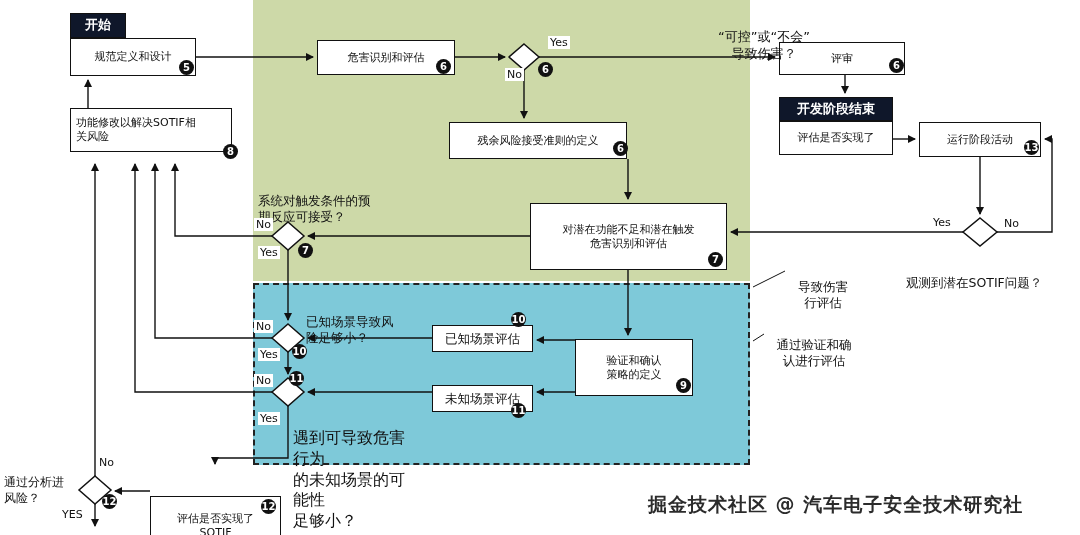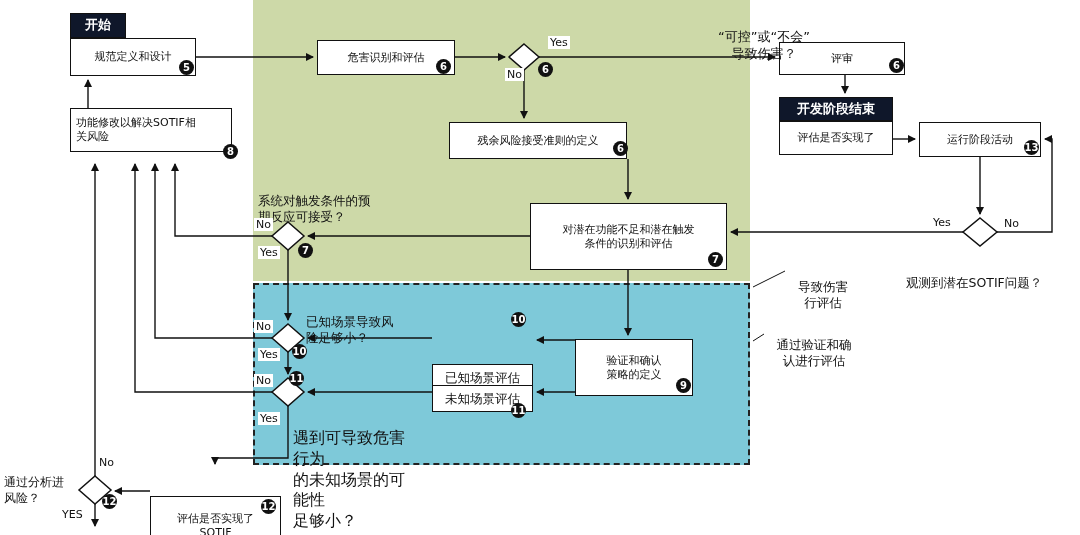--- a/index.html
+++ b/index.html
@@ -76,26 +76,26 @@
     </g>
   </svg>
 
   <div class="node black" style="left:70px;top:13px;width:56px;height:25px;">开始</div>
   <div class="node" style="left:70px;top:38px;width:126px;height:38px;">规范定义和设计</div>
   <div class="node left" style="left:70px;top:108px;width:162px;height:44px;">功能修改以解决SOTIF相
 关风险</div>
   <div class="node" style="left:317px;top:40px;width:138px;height:35px;">危害识别和评估</div>
   <div class="node" style="left:449px;top:122px;width:178px;height:37px;">残余风险接受准则的定义</div>
   <div class="node" style="left:530px;top:203px;width:197px;height:67px;">对潜在功能不足和潜在触发
-条件的识别和评估</div>
+危害识别和评估</div>
   <div class="node" style="left:779px;top:42px;width:126px;height:33px;">评审</div>
   <div class="node black" style="left:779px;top:97px;width:114px;height:24px;">开发阶段结束</div>
   <div class="node" style="left:779px;top:121px;width:114px;height:34px;">评估是否实现了</div>
   <div class="node" style="left:919px;top:122px;width:122px;height:35px;">运行阶段活动</div>
-  <div class="node" style="left:432px;top:325px;width:101px;height:27px;font-size:12.5px;margin-top:39px;">已知场景评估</div>
+  <div class="node" style="left:432px;top:325px;width:101px;height:27px;font-size:12.5px;">已知场景评估</div>
   <div class="node" style="left:575px;top:339px;width:118px;height:57px;">验证和确认
 策略的定义</div>
   <div class="node" style="left:432px;top:385px;width:101px;height:27px;font-size:12.5px;">未知场景评估</div>
   <div class="node" style="left:150px;top:496px;width:131px;height:59px;">评估是否实现了
 SOTIF</div>
 
   <div class="badge" style="left:179px;top:60px;">5</div>
   <div class="badge" style="left:223px;top:144px;">8</div>
   <div class="badge" style="left:436px;top:59px;">6</div>
   <div class="badge" style="left:538px;top:62px;">6</div>
@@ -135,14 +135,15 @@
   <span class="yn" style="left:258px;top:246px;">Yes</span>
   <span class="yn" style="left:254px;top:320px;">No</span>
   <span class="yn" style="left:258px;top:348px;">Yes</span>
   <span class="yn" style="left:254px;top:374px;">No</span>
   <span class="yn" style="left:258px;top:412px;">Yes</span>
   <span class="yn" style="left:97px;top:456px;">No</span>
   <span class="yn" style="left:60px;top:508px;">YES</span>
   <span class="yn" style="left:931px;top:216px;">Yes</span>
   <span class="yn" style="left:1002px;top:217px;">No</span>
 
+  <div class="watermark" style="left:648px;top:492px;">掘金技术社区 @ 汽车电子安全技术研究社</div>
 
 </div>
 
 </body></html>

